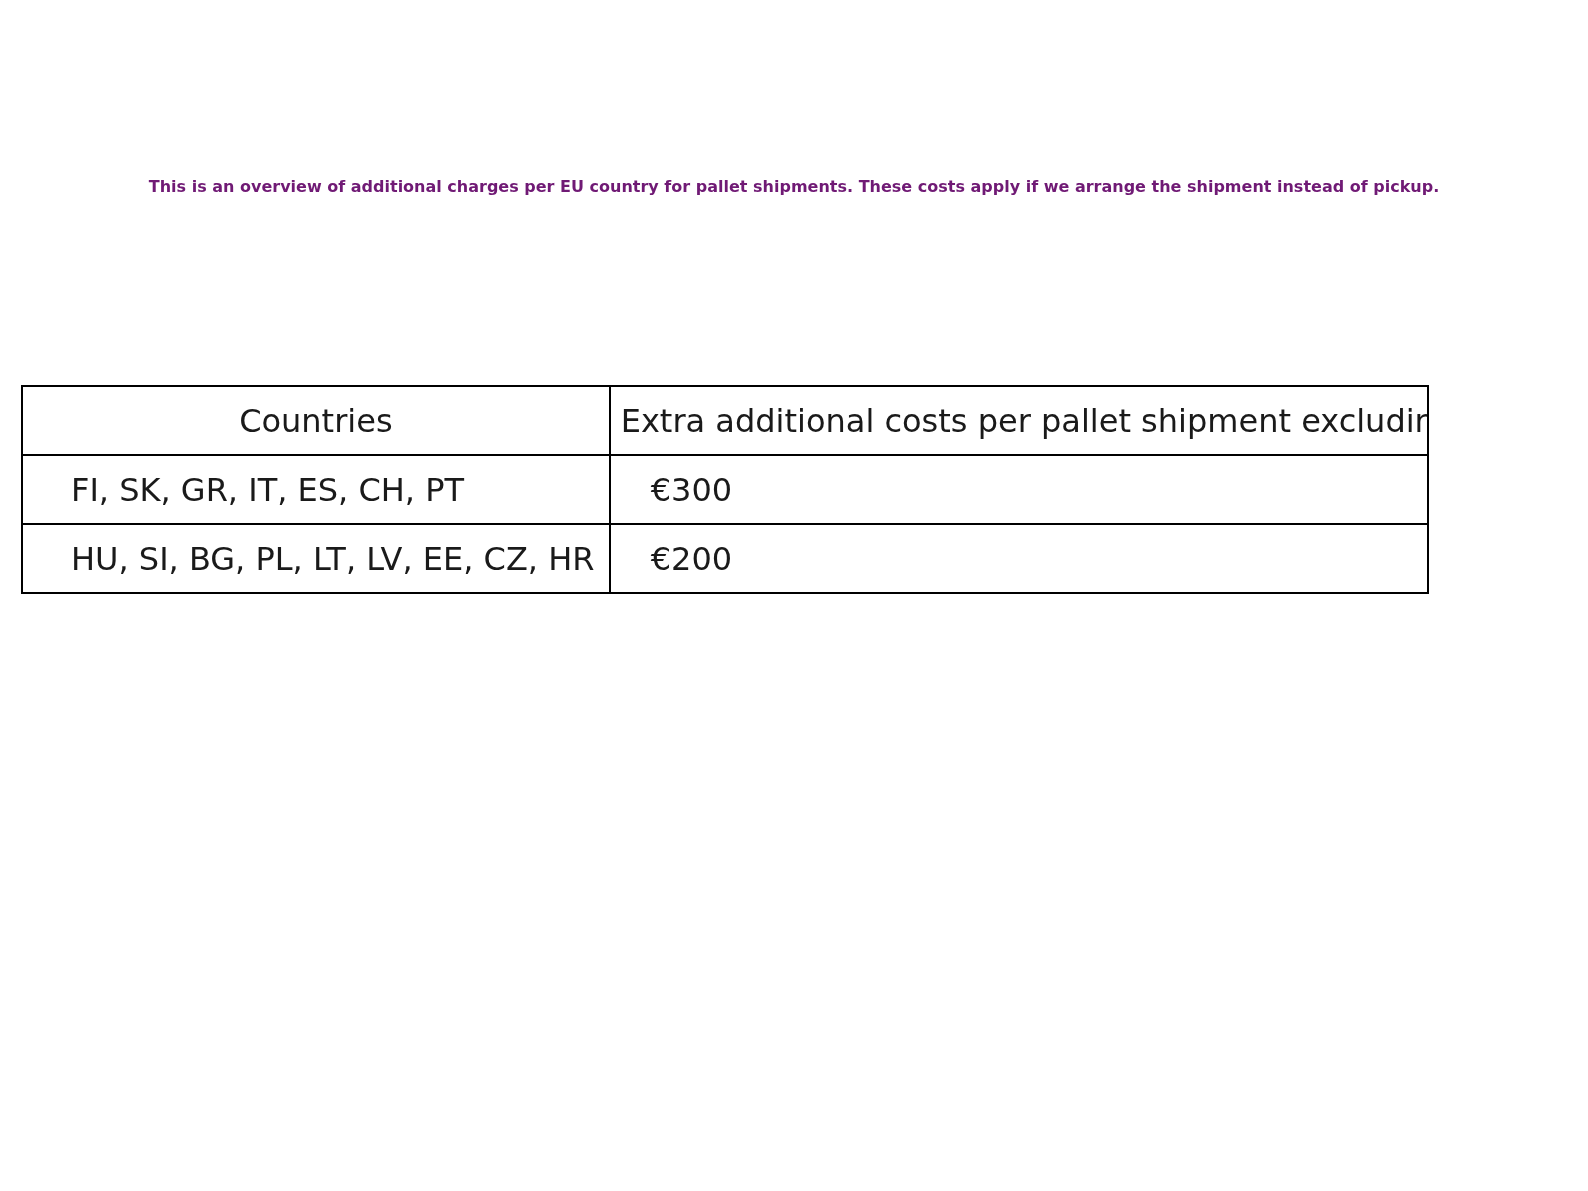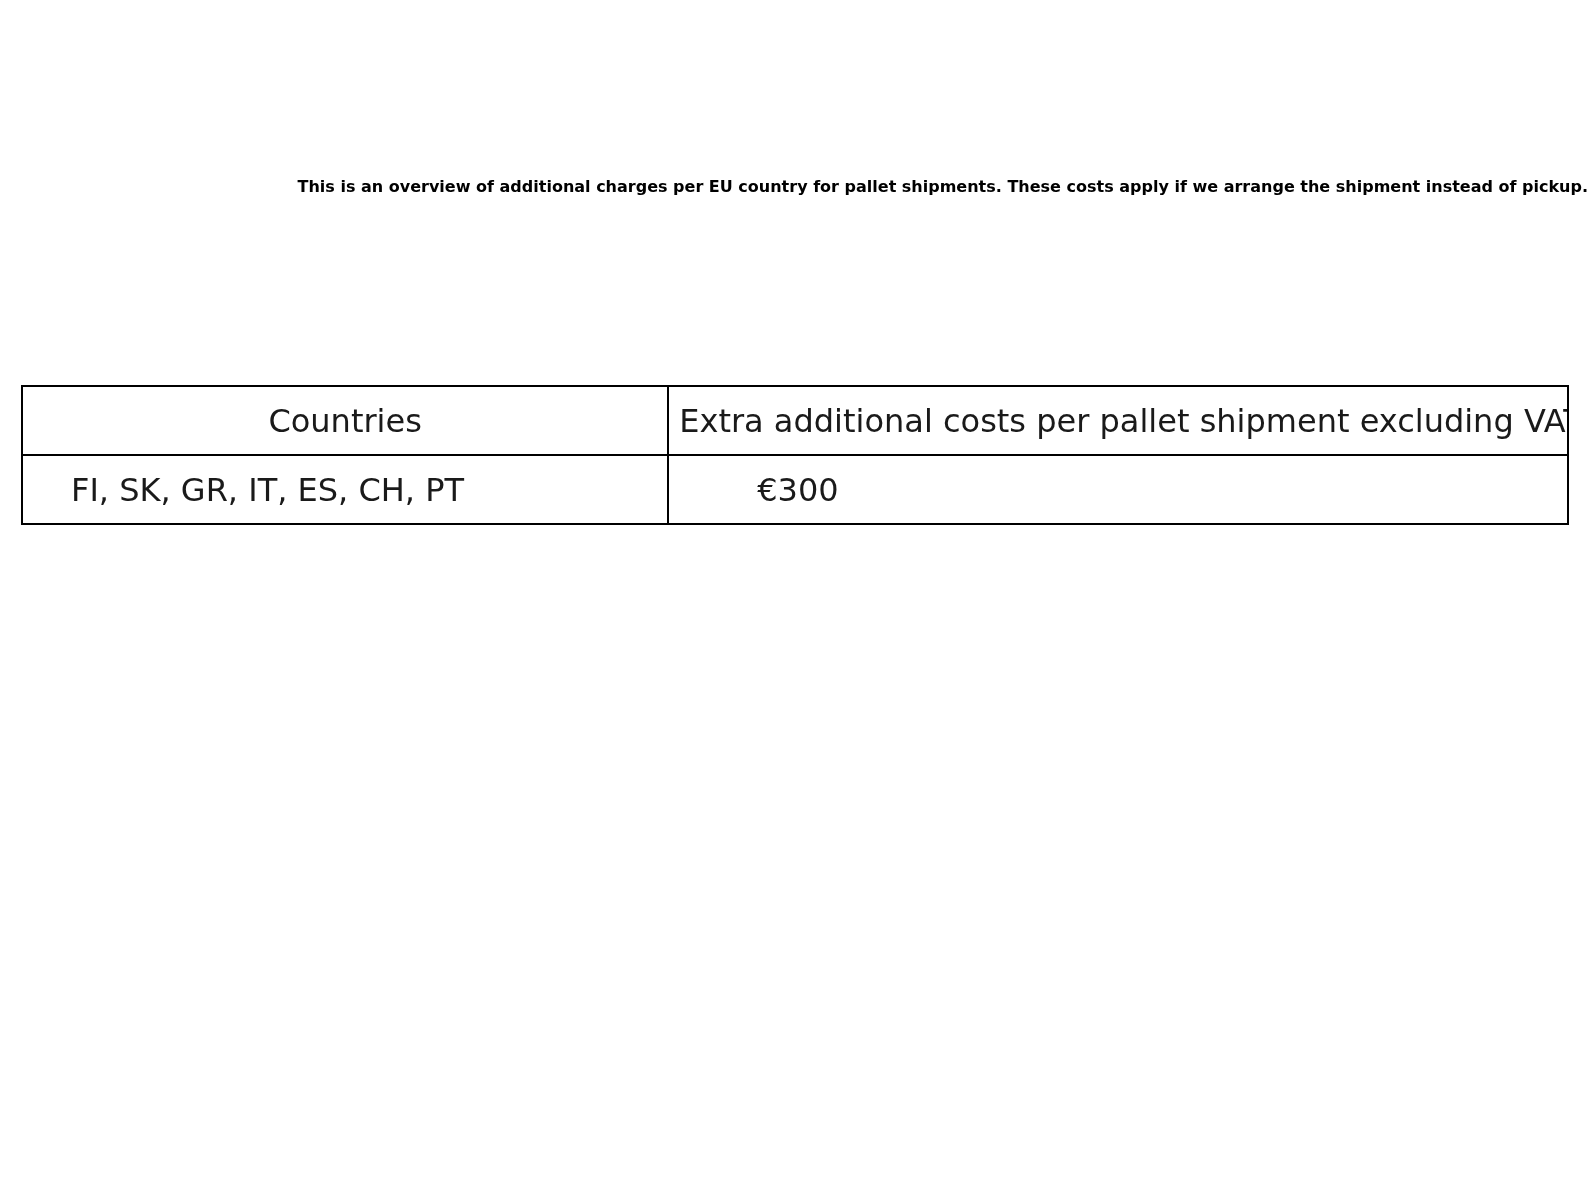--- a/index.html
+++ b/index.html
@@ -13,31 +13,31 @@
     position: relative;
     font-family: "DejaVu Sans", sans-serif;
     color: #1a1a1a;
     overflow: hidden;
   }
   .intro {
     position: absolute;
     top: 160px;
     left: 0;
     width: 100%;
-    text-align: right;
+    text-align: center;
     font-size: 16px;
     font-weight: bold;
     line-height: 22px;
-    color: #000000;
+    color: #701a75;
   }
   table.charges {
     position: absolute;
     left: 21px;
     top: 385px;
-    width: 1548px;
+    width: 1408px;
     border-collapse: collapse;
     table-layout: fixed;
   }
   .charges th, .charges td {
     border: 2.5px solid #000000;
     font-size: 32px;
     font-weight: normal;
     height: 67px;
     vertical-align: middle;
     padding: 0;
@@ -50,21 +50,21 @@
   .charges th {
     text-align: center;
     padding: 0 10px;
   }
   .charges td.cell-countries {
     text-align: left;
     padding-left: 48px;
   }
   .charges td.cell-cost {
     text-align: left;
-    padding-left: 88px;
+    padding-left: 40px;
   }
 </style>
 </head>
 <body>
 
 <main>
 
   <p class="intro">This is an overview of additional charges per EU country for pallet shipments. These costs apply if we arrange the shipment instead of pickup.</p>
 
   <table class="charges">
@@ -76,16 +76,20 @@
       <tr>
         <th>Countries</th>
         <th>Extra additional costs per pallet shipment excluding VAT</th>
       </tr>
     </thead>
     <tbody>
       <tr>
         <td class="cell-countries">FI, SK, GR, IT, ES, CH, PT</td>
         <td class="cell-cost">€300</td>
       </tr>
+      <tr>
+        <td class="cell-countries">HU, SI, BG, PL, LT, LV, EE, CZ, HR</td>
+        <td class="cell-cost">€200</td>
+      </tr>
     </tbody>
   </table>
 
 </main>
 
 </body></html>

